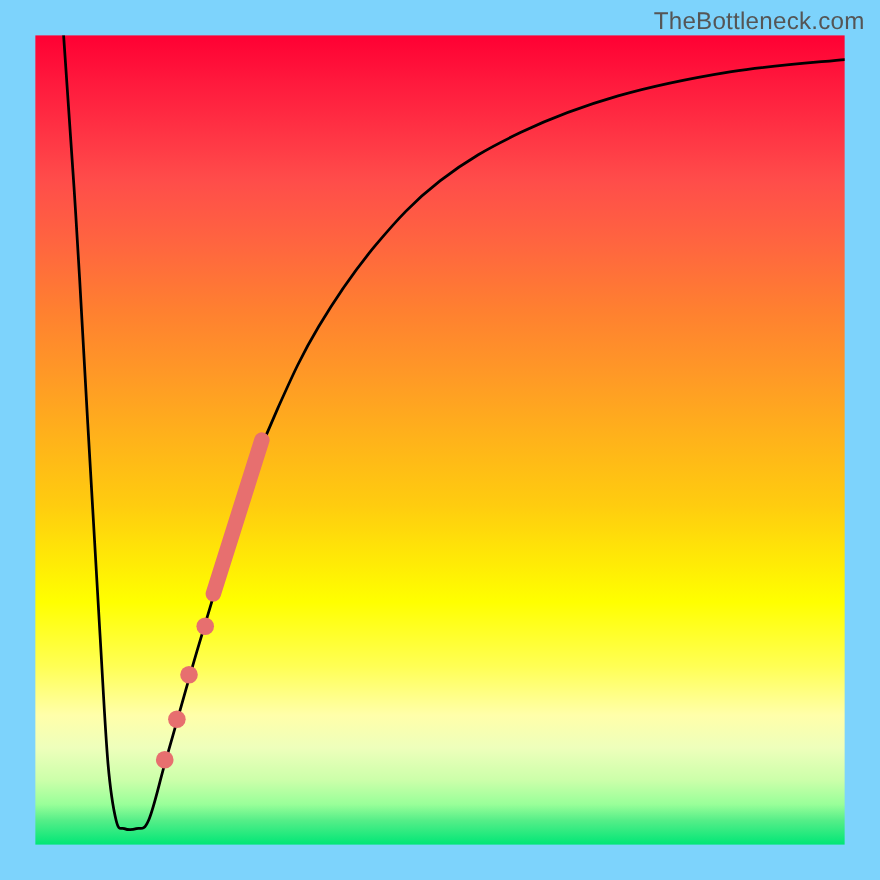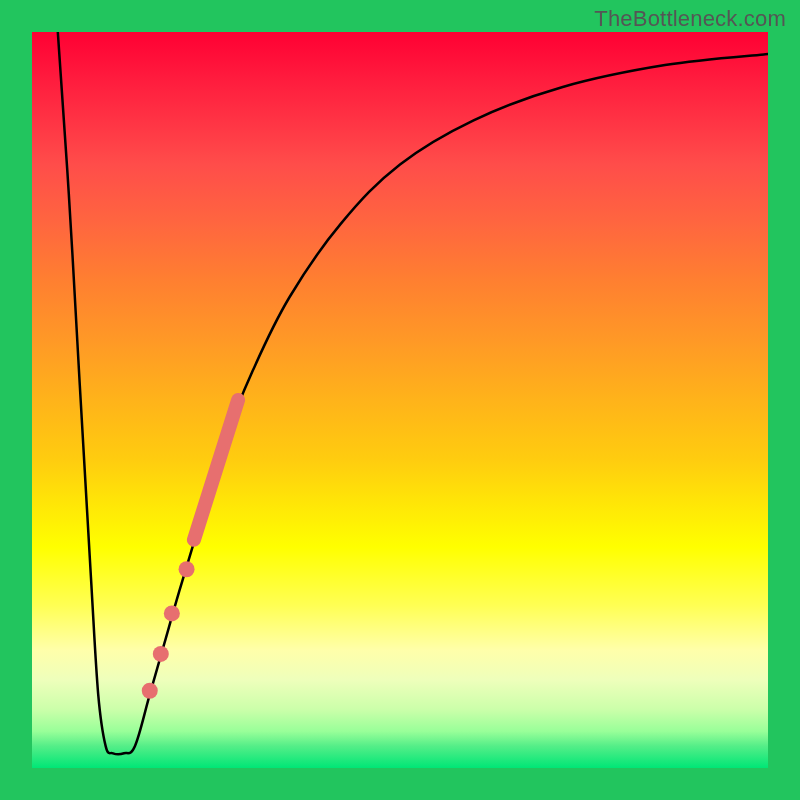--- a/index.html
+++ b/index.html
@@ -8,21 +8,21 @@
     width: 800px;
     height: 800px;
     overflow: hidden;
     font-family: Arial, Helvetica, sans-serif;
     background: #000;
   }
   .frame {
     position: relative;
     width: 800px;
     height: 800px;
-    background: #22c55e;
+    background: #7dd3fc;
   }
   .plot-area {
     position: absolute;
     left: 32px;
     top: 32px;
     width: 736px;
     height: 736px;
     overflow: hidden;
   }
   .gradient-bg {

